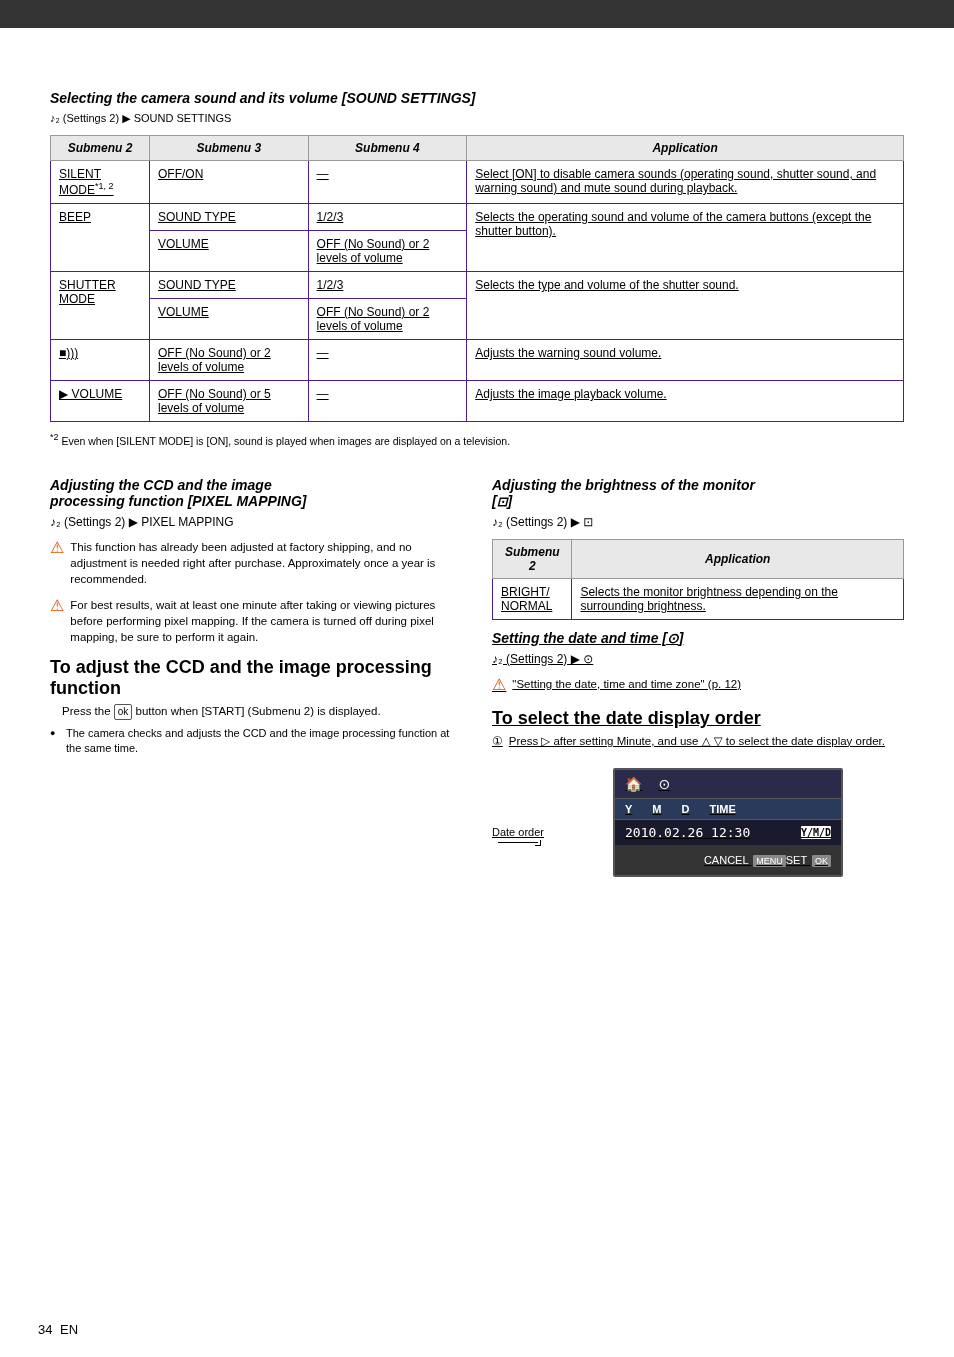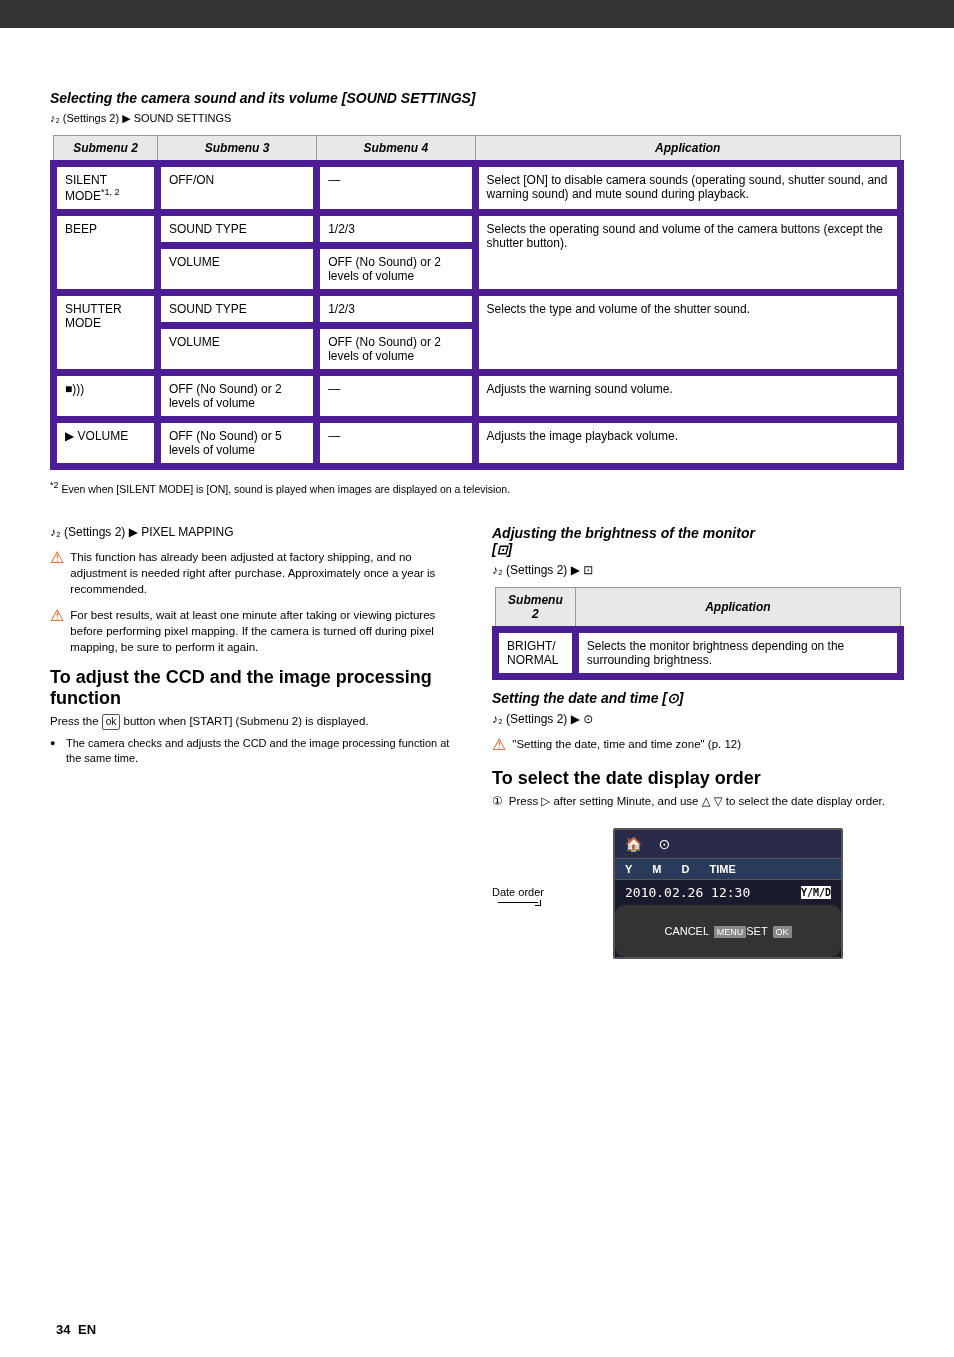--- a/index.html
+++ b/index.html
@@ -52,24 +52,25 @@
       background: #e8e8e8;
       border: 1px solid #999;
       padding: 5px 8px;
       font-size: 12px;
       font-weight: bold;
       text-align: center;
       font-style: italic;
     }
 
     td {
-      border: 7px solid #4c1d95;
+      border: 1px solid #4c1d95;
       padding: 6px 8px;
       font-size: 12px;
       vertical-align: top;
+      text-decoration: underline;
     }
 
     td:first-child {
       font-weight: normal;
     }
 
     
     .sound-section {
       margin-top: 40px;
       margin-bottom: 30px;
@@ -116,20 +117,21 @@
     .sub-heading {
       font-weight: bold;
       font-size: 18px;
       margin: 12px 0 4px 0;
     }
 
     .body-text {
       font-size: 11.5px;
       line-height: 1.4;
       margin-bottom: 4px;
+      margin-left: 12px;
     }
 
     .bullet-item {
       font-size: 11px;
       line-height: 1.4;
       padding-left: 16px;
       position: relative;
       margin-top: 6px;
     }
 
@@ -141,20 +143,21 @@
       top: 1px;
     }
 
     
     .monitor-table {
       width: 100%;
     }
 
     
     .date-section {
+      text-decoration: underline;
     }
 
     
     .camera-ui {
       border: 2px solid #555;
       background: #1a1a2e;
       color: #fff;
       width: 230px;
       margin: 12px auto 0 auto;
       border-radius: 2px;
@@ -193,25 +196,24 @@
       background: #fff;
       color: #000;
       font-size: 10px;
       font-weight: bold;
       padding: 1px 0;
       border-radius: 1px;
     }
 
     .camera-ui-bottom {
       background: #333;
-      padding: 20px 10px;
-      display: flex;
-      justify-content: center;
+      padding: 9px 10px;
+      display: flex;
+      justify-content: flex-end;
       font-size: 11px;
-      border-radius: 10px;
     }
 
     .ok-badge {
       background: #888;
       color: #fff;
       font-size: 9px;
       padding: 1px 3px;
       border-radius: 1px;
       margin-left: 2px;
     }
@@ -247,22 +249,22 @@
 
     .step-num {
       font-size: 12px;
       flex-shrink: 0;
     }
 
     
     .page-number {
       position: absolute;
       bottom: 20px;
-      left: 56px;
-      font-weight: bold;
+      left: 38px;
+      font-weight: normal;
       font-size: 13px;
     }
 
     .page-label {
       margin-left: 4px;
       font-size: 13px;
     }
 
     
     .btn-inline {
@@ -351,20 +353,21 @@
 
     <div class="footnotes">
       <div><span class="superscript">*2</span>  Even when [SILENT MODE] is [ON], sound is played when images are displayed on a television.</div>
     </div>
   </div>
 
   <div class="two-col">
 
     <div class="col-left">
 
+      <div class="section-title">Adjusting the CCD and the image<br>processing function [PIXEL MAPPING]</div>
 
       <div class="breadcrumb">
         <span>♪₂ (Settings 2) ▶ PIXEL MAPPING</span>
       </div>
 
       <div style="margin-top: 10px;">
         <div class="info-box">
           <span class="info-icon">⚠</span>
           <span>This function has already been adjusted at factory shipping, and no adjustment is needed right after purchase. Approximately once a year is recommended.</span>
         </div>

